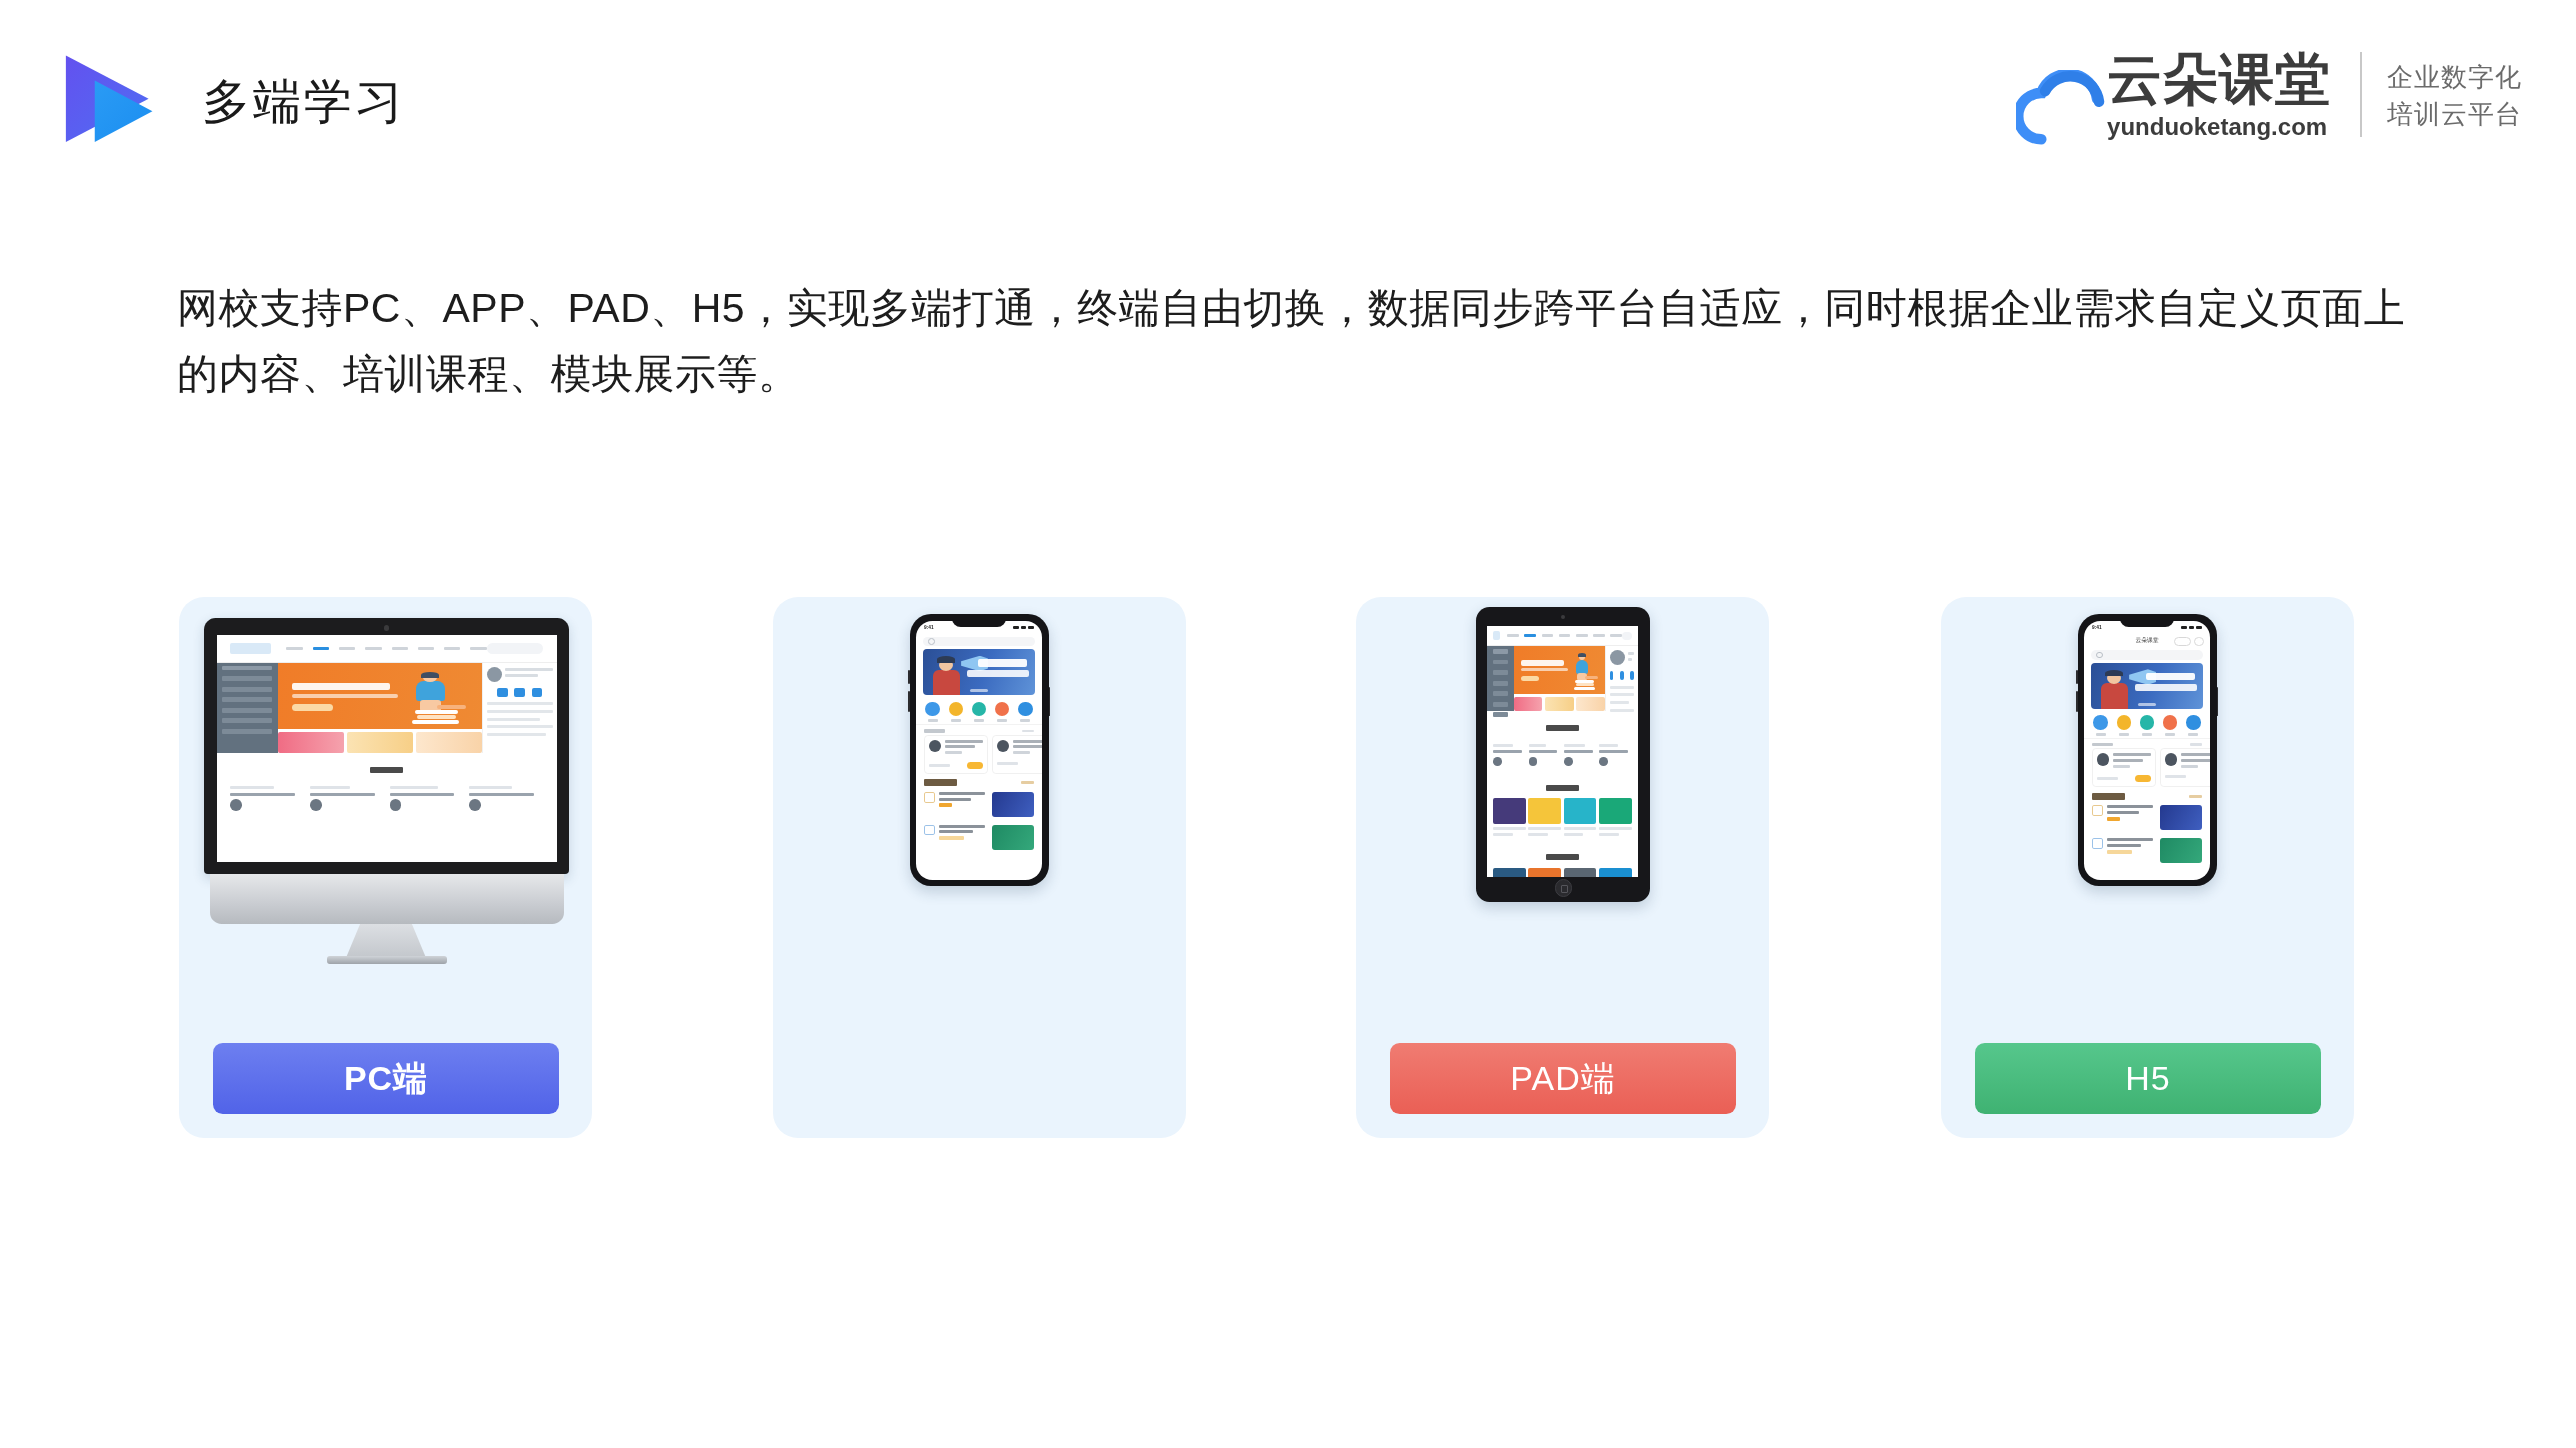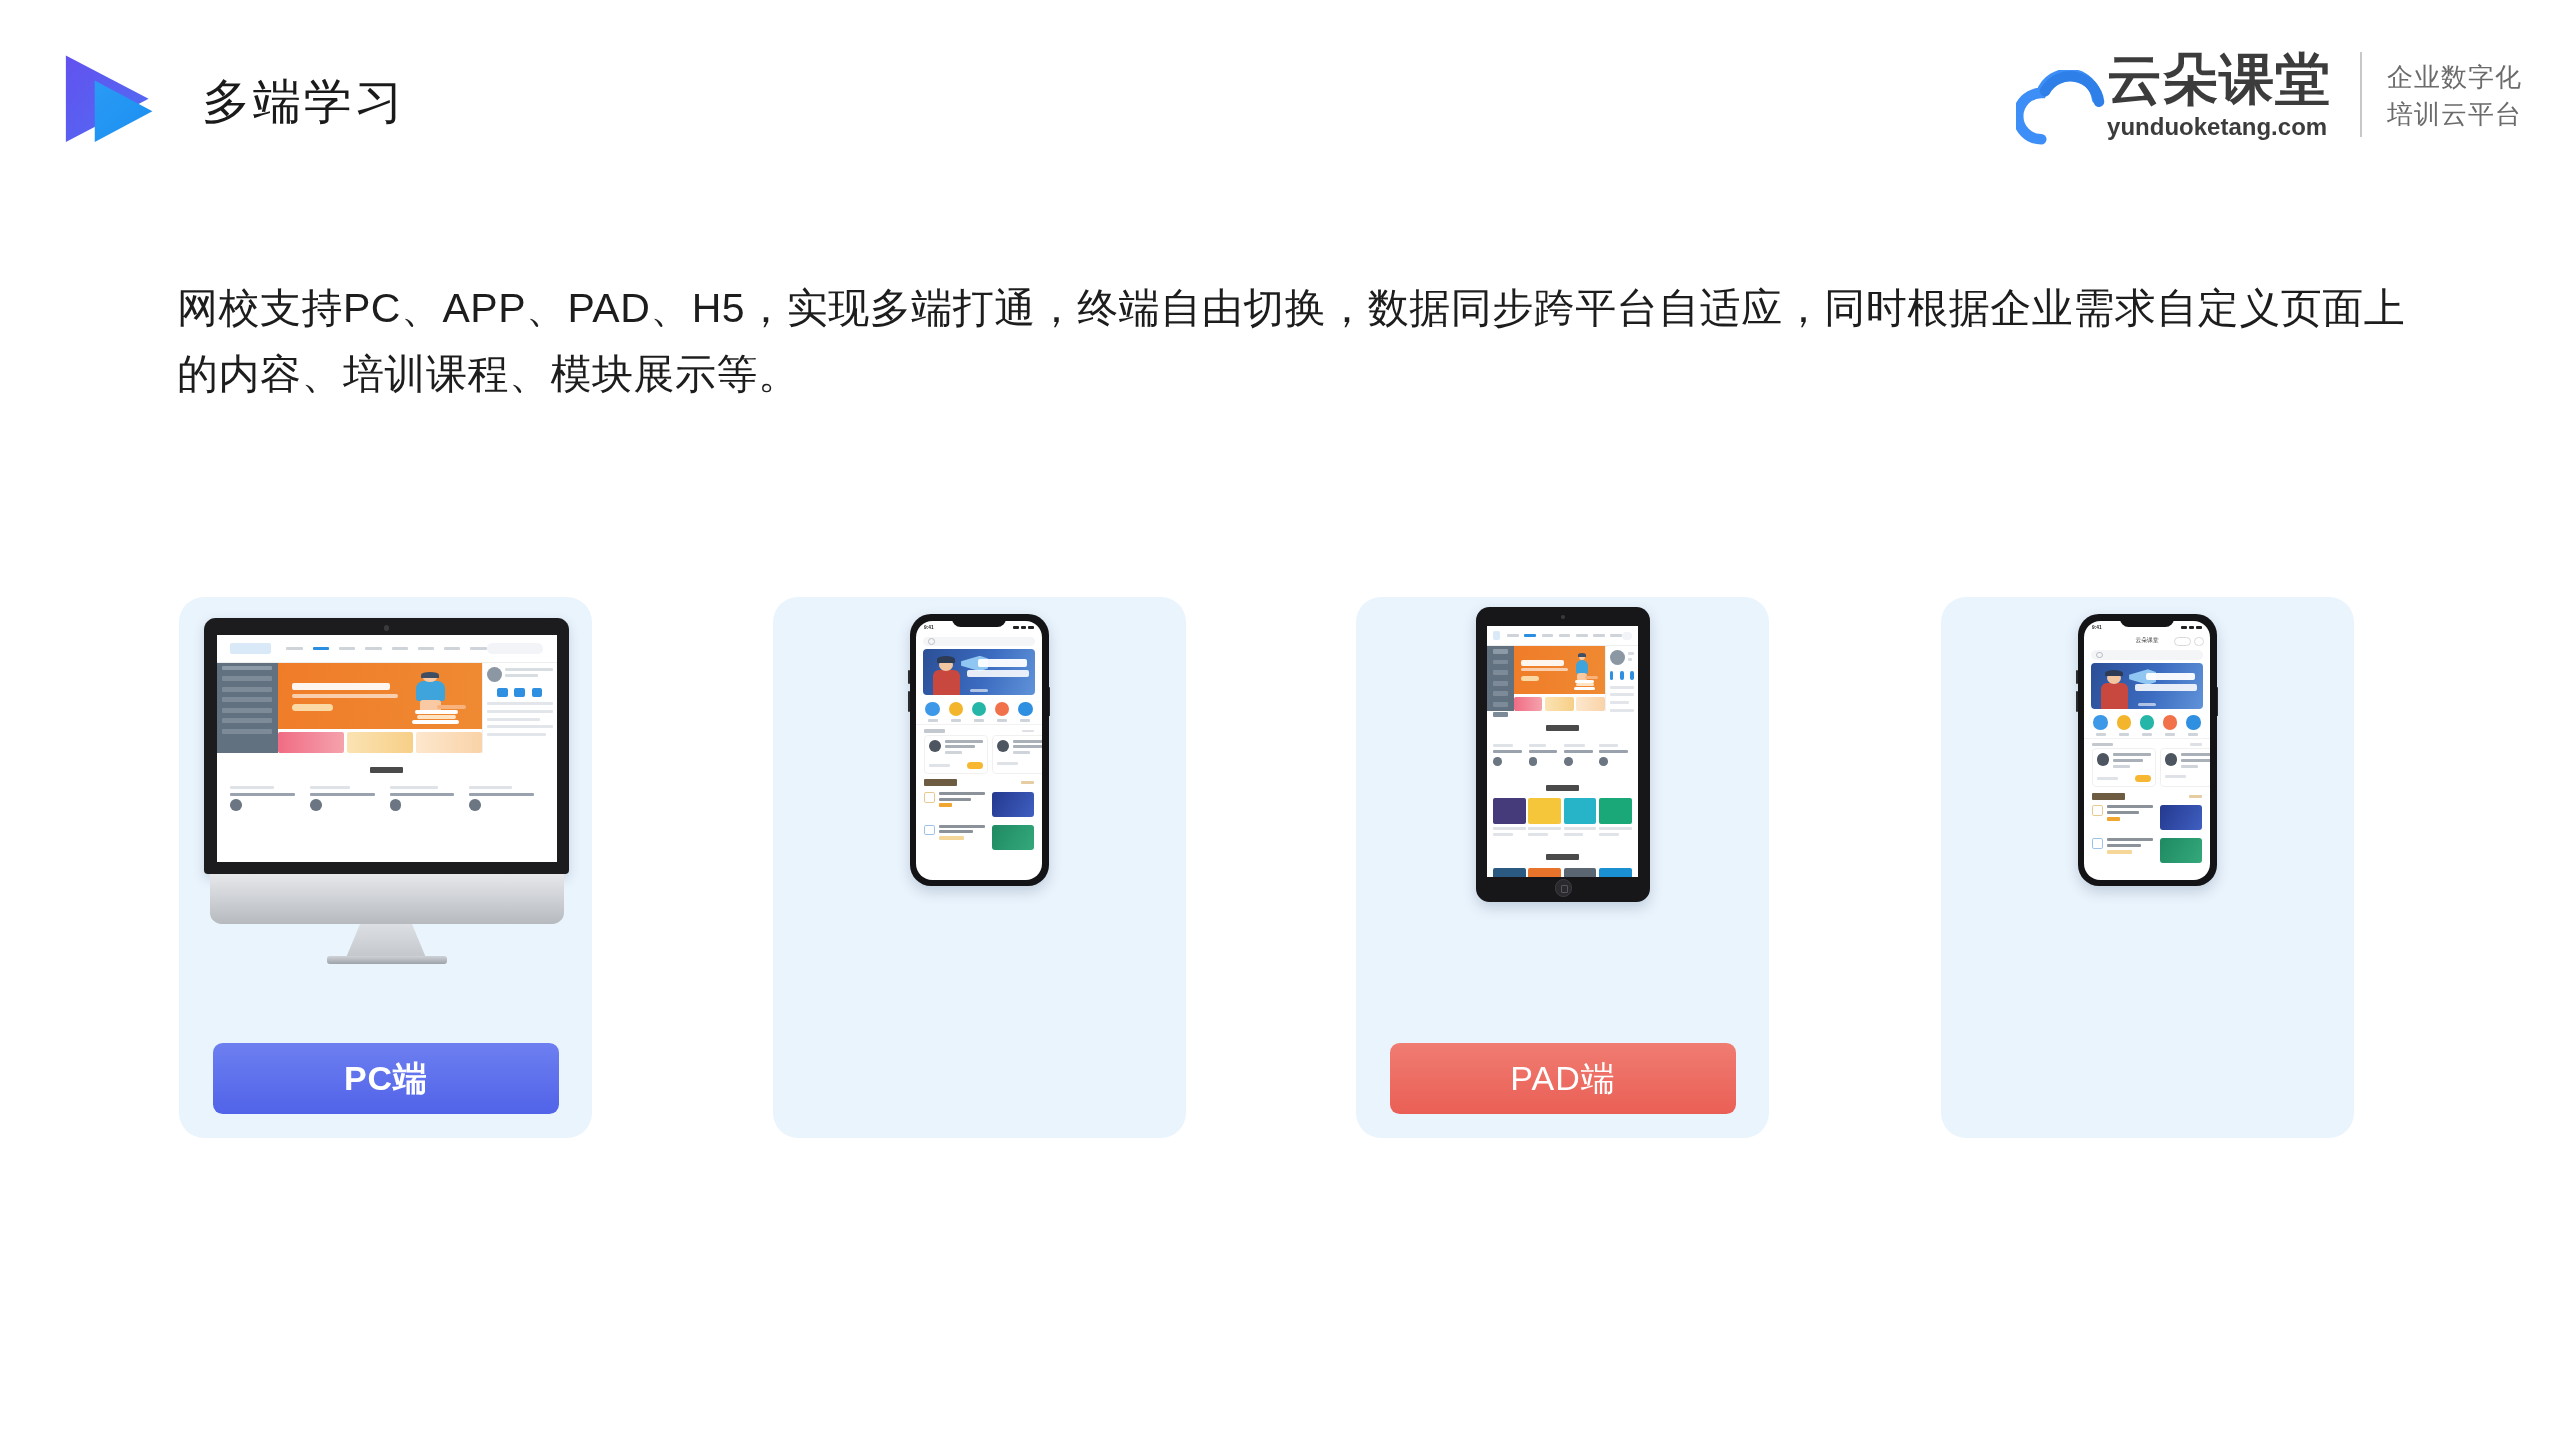--- a/index.html
+++ b/index.html
@@ -744,16 +744,17 @@
                   <i style="width:95%"></i>
                   <i style="width:70%"></i>
                   <u style="width:25px;background:#f6d79a"></u>
                 </div>
               <div class="th" style="background:linear-gradient(120deg,#1f8a63,#34a87b)"></div>
             </div>
           </div>
         </div>
       </div>
     </div>
+    <div class="label-btn h5">H5</div>
   </div>
 
 </div>
 
 
 </body></html>

